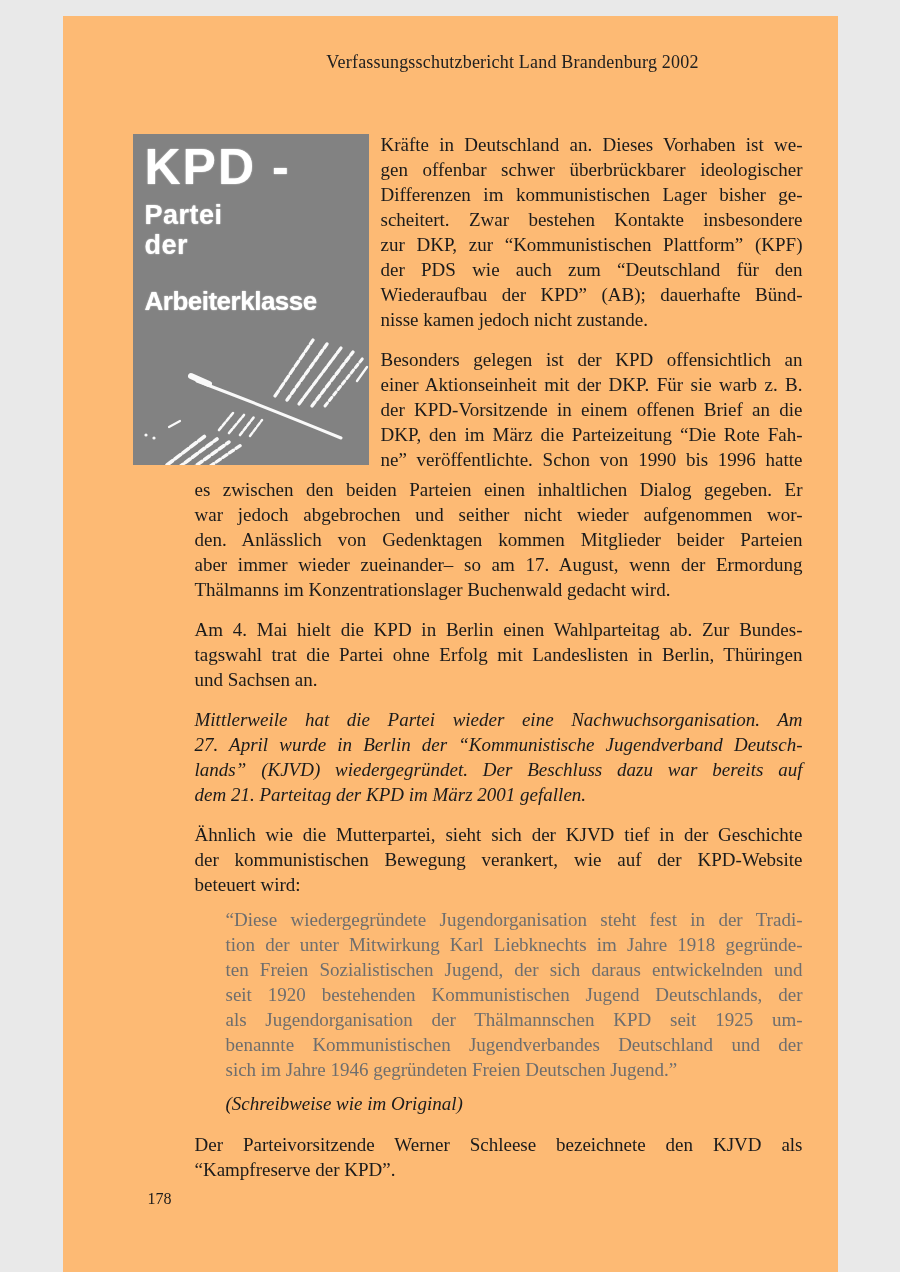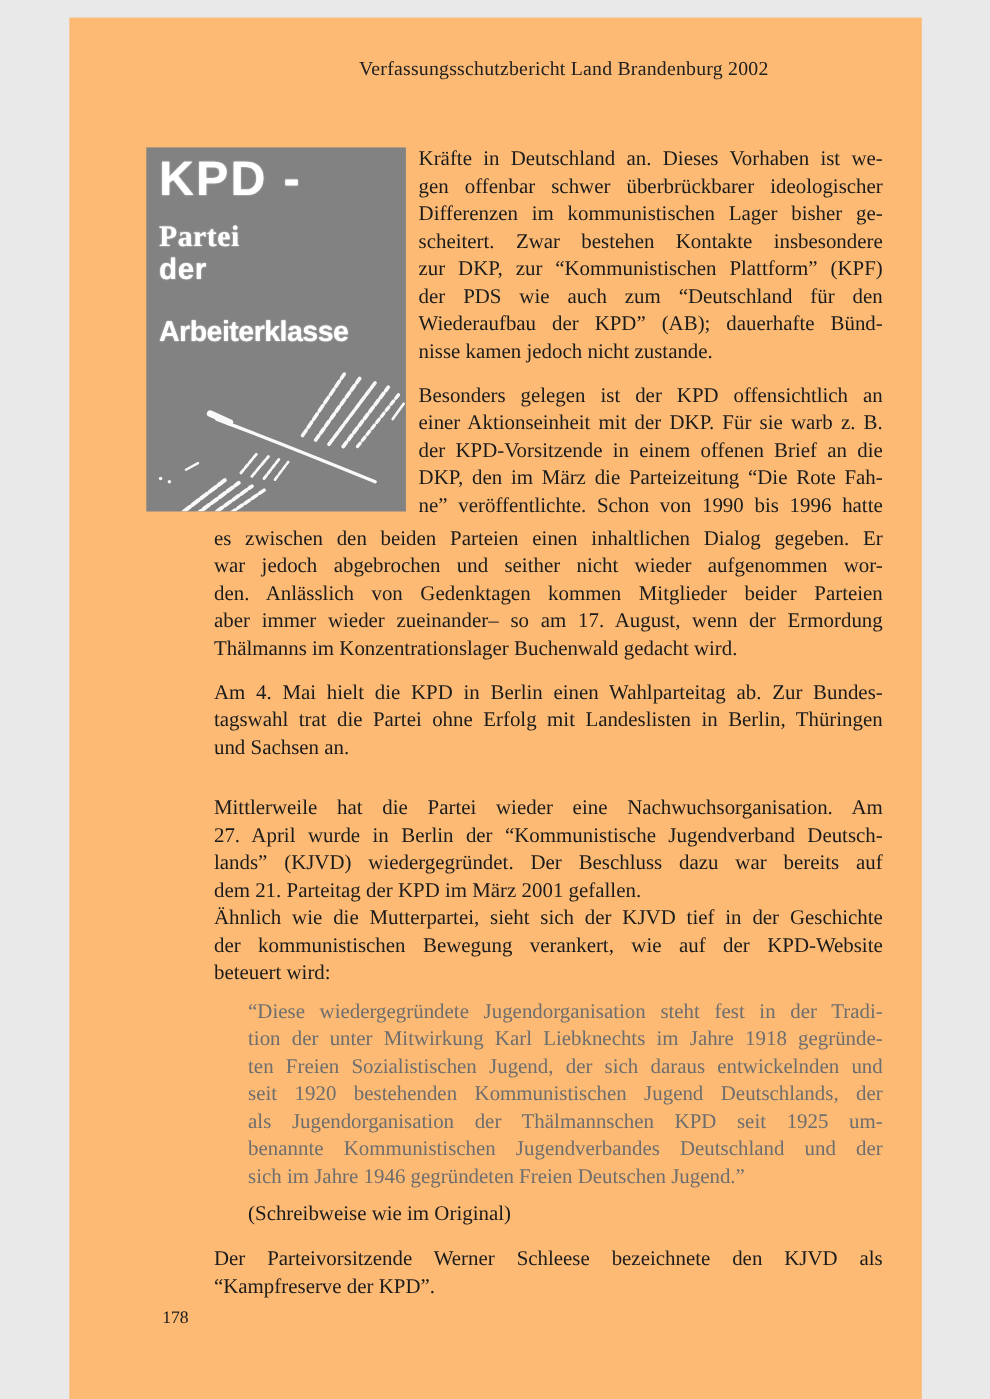--- a/index.html
+++ b/index.html
@@ -14,39 +14,39 @@
     text-align:center; font-size:18px; letter-spacing:0.2px; color:#202020;
   }
   
   .tb { position:absolute; font-size:19px; }
   .tb .line { height:25px; line-height:25px; white-space:normal; overflow:visible; }
   .tb .line.just { text-align:justify; text-align-last:justify; -moz-text-align-last:justify; }
   #p1  { left:318px; top:116px;  width:422px; }
   #p2a { left:318px; top:331px;  width:422px; }
   #p2b { left:132px; top:461px;  width:608px; }
   #p3  { left:132px; top:601px;  width:608px; }
-  #p4  { left:132px; top:706px;  width:608px; }
+  #p4  { left:132px; top:691px;  width:608px;font-style:italic; }
   #p5  { left:132px; top:806px;  width:608px; }
   #qt  { left:163px; top:891px;  width:577px; color:#6e6e6e; }
-  #qnote { left:163px; top:1075px; width:500px; }
+  #qnote { left:163px; top:1075px; width:500px;font-style:italic; }
   #p6  { left:132px; top:1116px; width:608px; }
   #pgnum { position:absolute; left:85px; top:1174px; font-size:16px; }
   
   #logo {
     position:absolute; left:70px; top:118px; width:236px; height:331px;
     background:#828282; overflow:hidden;
     font-family:"Liberation Sans","DejaVu Sans",sans-serif;
     filter:blur(0.3px);
   }
   .logoline {
     position:absolute; left:12px; color:#ffffff; font-weight:bold;
     text-shadow:0 0 1.5px rgba(255,255,255,0.9); white-space:nowrap;
   }
-  #ll1 { top:4px;  font-size:44px; letter-spacing:2px; }
-  #ll2 { top:66px; font-size:27px; letter-spacing:0.5px;font-family:Liberation Serif, serif; }
+  #ll1 { top:4px;  font-size:50px; letter-spacing:2px; }
+  #ll2 { top:66px; font-size:27px; letter-spacing:0.5px; }
   #ll3 { top:96px; font-size:27px; letter-spacing:0.5px; }
   #ll4 { top:152px; font-size:26px; letter-spacing:-0.5px; }
   #scribble { position:absolute; left:0; top:0; filter:blur(0.4px); }
 </style>
 </head>
 <body>
 
 <div id="page">
 
   <div class="hdr">Verfassungsschutzbericht Land Brandenburg 2002</div>

